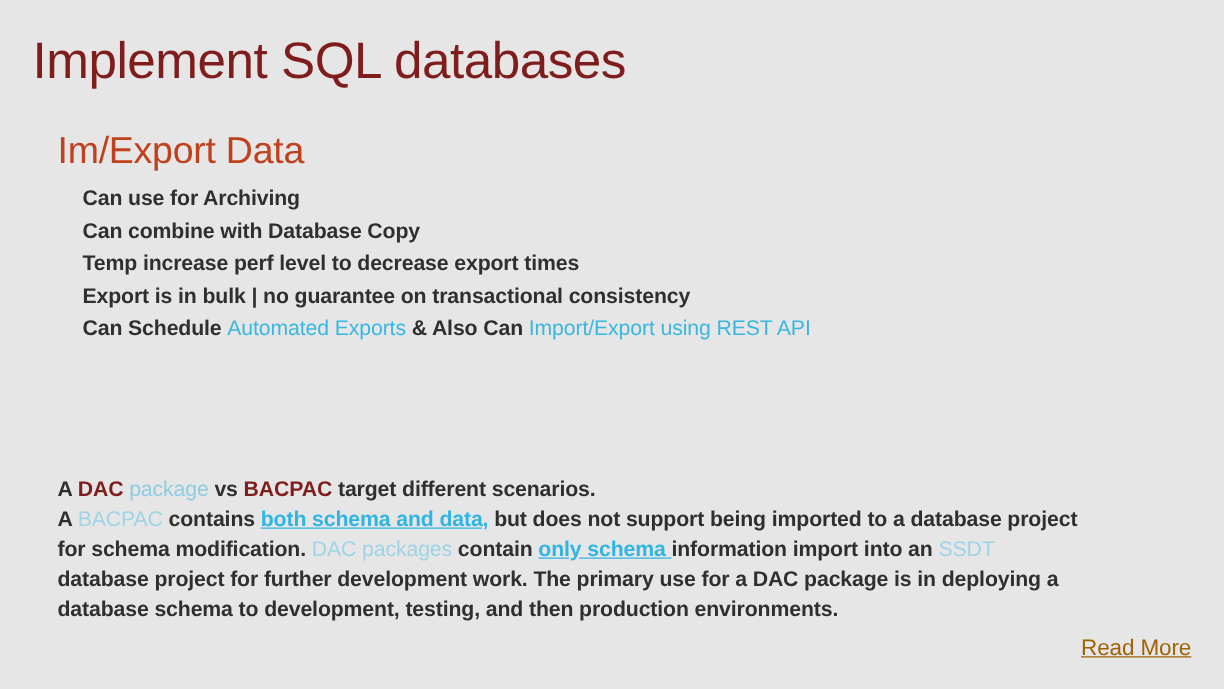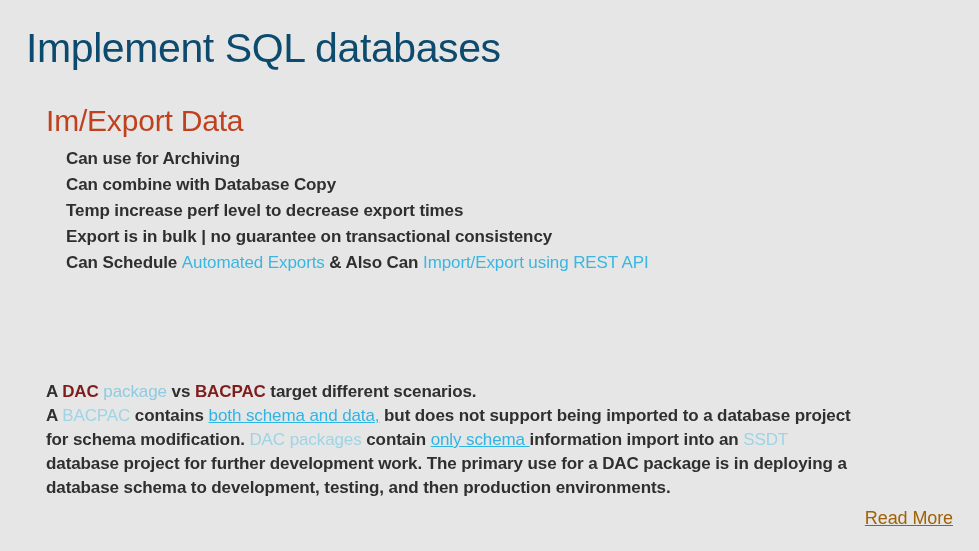--- a/index.html
+++ b/index.html
@@ -22,21 +22,21 @@
   }
 
   
   .slide-title {
     position: absolute;
     left: 26px;
     top: 25px;
     font-size: 41px;
     font-weight: 400;
     letter-spacing: -0.4px;
-    color: #0c4a6e;
+    color: #7f1d1d;
     white-space: nowrap;
   }
 
   
   .section-heading {
     position: absolute;
     font-size: 30px;
     font-weight: 400;
     color: #c0411e;
     letter-spacing: -0.2px;
@@ -76,21 +76,21 @@
     color: #2f2f2f;
     letter-spacing: -0.1px;
   }
   .para-line { white-space: nowrap; }
 
   
   .t-dark    { color: #2f2f2f; font-weight: bold; }
   .t-cyan    { color: #3ab7e0; font-weight: normal; }
   .t-cyan-b  { color: #7f1d1d; font-weight: bold; }
   .t-cyan-lt { color: #8dcce1; font-weight: normal; }
-  .t-cyan-u  { color: #2fb5e4; font-weight: normal; text-decoration: underline; text-align: center; }
+  .t-cyan-u  { color: #2fb5e4; font-weight: bold; text-decoration: underline; text-align: center; }
   .t-cyan-pale { color: #9ed4e6; font-weight: normal; }
 
   
   .read-more {
     position: absolute;
     right: 26px;
     top: 508px;
     font-size: 18px;
     font-weight: normal;
     color: #a16207;

